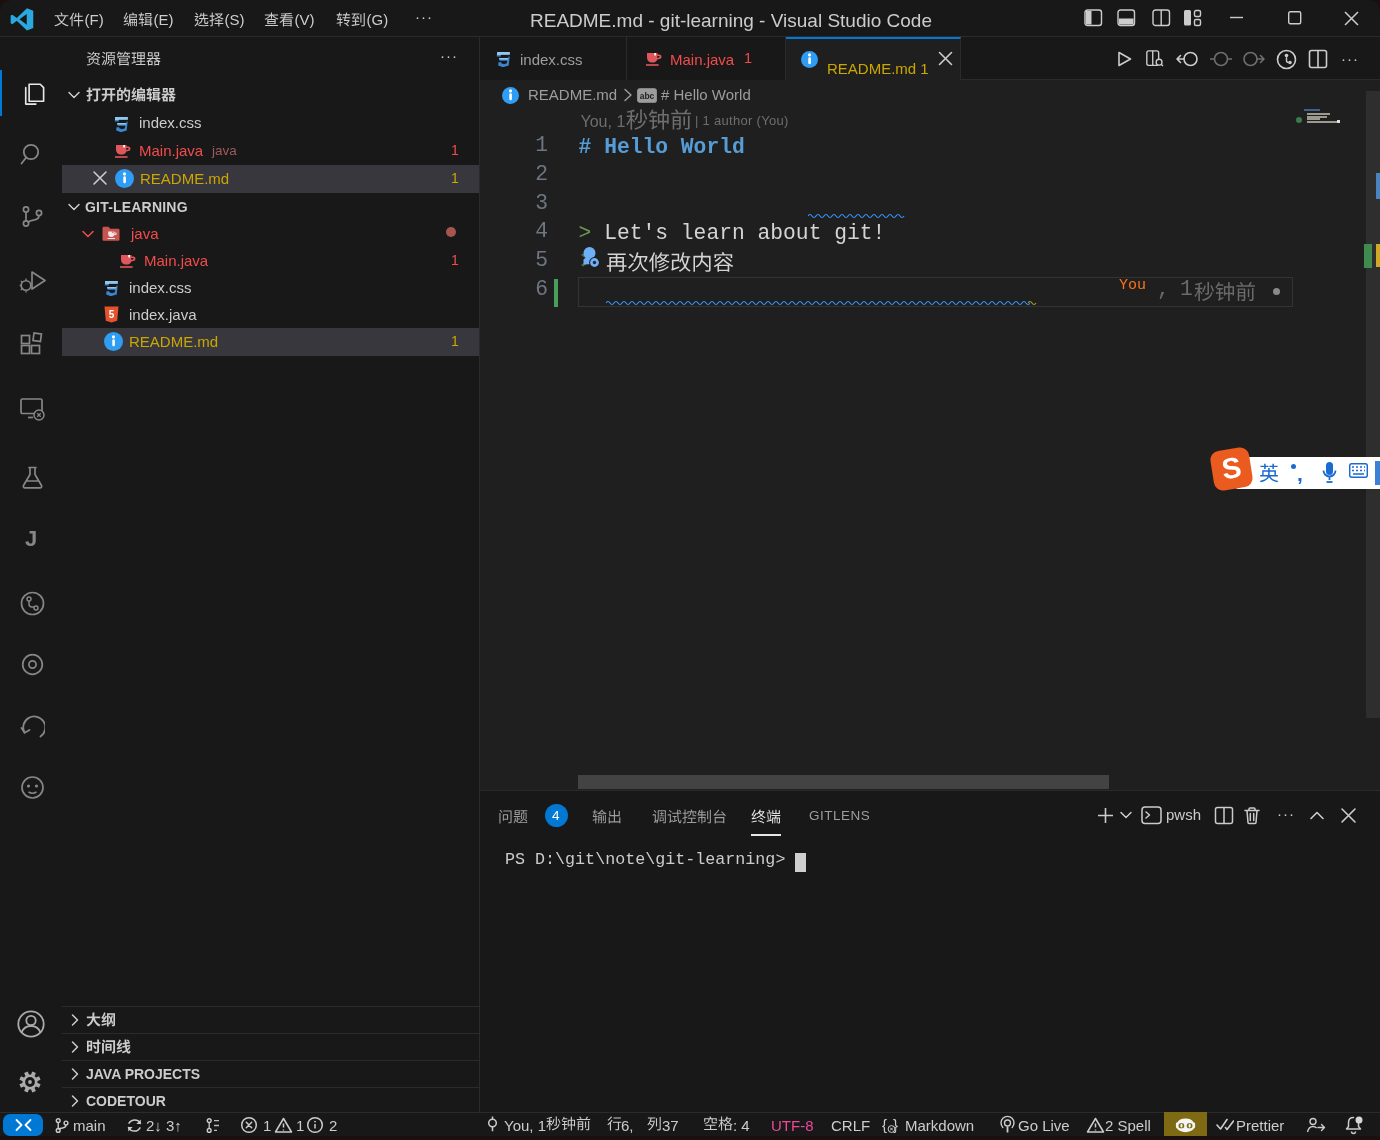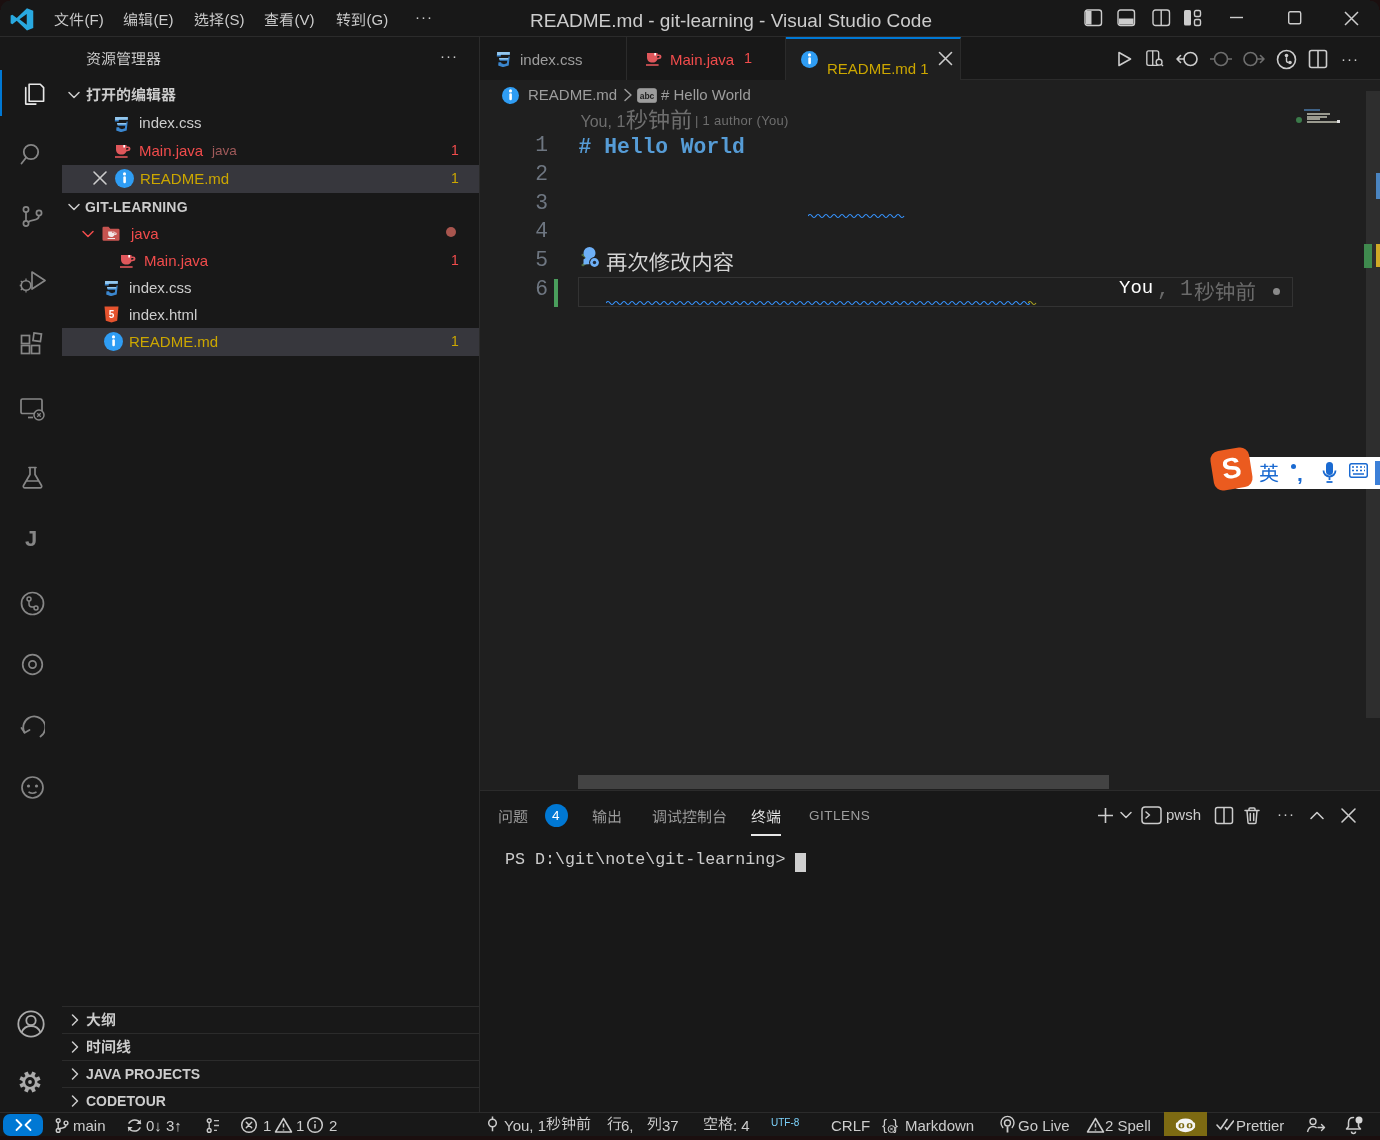--- a/index.html
+++ b/index.html
@@ -199,21 +199,21 @@
 <div class="txt" style="left:451px;top:252px;font-size:14px;color:#f14c4c">1</div>
 <svg style="position:absolute;left:103px;top:279px;" width="17" height="17" viewBox="0 0 17 17" fill="none">
       <path fill="#3b87cf" d="M2.1 2.1h12.7v2.7H5.9l-.2 1.6h9l-1 9-5.8 1.8-4.7-1.8.3-3.2h2.7l.1 1.1 2.7.9 2.9-.9.3-2.6H4.7L4 8.1h9.3l.2-1.6H1.8z"></path>
       <path fill="#9ccdf0" d="M2.1 2.1h12.7v2.7H5.9l-.03.25H2.05zM4.05 8.1h9.25l-.15 1.35H4.25z" opacity="0.9"></path>
     </svg>
 <div class="txt" style="left:129px;top:279px;font-size:15px;color:#cccccc">index.css</div>
 <svg style="position:absolute;left:104px;top:306px;" width="15" height="17" viewBox="0 0 15 17" fill="none">
       <path fill="#e5532e" d="M0.5 0.5h14l-1.3 14.2L7.5 16.5l-5.7-1.8Z"></path>
       <text x="7.5" y="11.5" font-size="10" font-weight="bold" fill="#fff" text-anchor="middle" font-family="Liberation Sans">5</text>
     </svg>
-<div class="txt" style="left:129px;top:306px;font-size:15px;color:#cccccc">index.html</div>
+<div class="txt" style="left:129px;top:306px;font-size:15px;color:#cccccc">index.java</div>
 <div class="abs" style="left:62px;top:328px;width:417px;height:28px;background:#37373d"></div>
 <svg style="position:absolute;left:104px;top:332px;" width="20.0" height="20.0" viewBox="0 0 20.0 20.0" fill="none">
       <circle cx="9.5" cy="9.5" r="9.5" fill="#2f9df4"></circle>
       <rect x="8.3" y="7.3" width="2.6" height="7" rx="1.2" fill="#fff"></rect>
       <circle cx="9.5" cy="4.9" r="1.55" fill="#fff"></circle>
     </svg>
 <div class="txt" style="left:129px;top:333px;font-size:15px;color:#cca700">README.md</div>
 <div class="txt" style="left:451px;top:333px;font-size:14px;color:#cca700">1</div>
 <div class="abs" style="left:62px;top:1006px;width:418px;height:1px;background:#2b2b2b"></div>
 <svg style="position:absolute;left:67px;top:1012px;" width="16" height="16" viewBox="0 0 16 16" fill="none">
@@ -317,32 +317,33 @@
 <div class="txt mono" style="left:480px;top:248.2px;width:68px;text-align:right;font-size:21.3px;color:#6e7681">5</div>
 <div class="txt mono" style="left:480px;top:277.0px;width:68px;text-align:right;font-size:21.3px;color:#6e7681">6</div>
 <div class="txt" style="left:580.5px;top:113px;font-size:16px;color:#6e6e6e">You, 1</div>
 <svg style="position:absolute;overflow:visible;left:624.5px;top:104.2px;" width="68" height="31" viewBox="0 -24.30 67.50 31.50">
       <path fill="#6e6e6e" d="M16.3125 -6.9975Q16.3125 -6.345 16.1325 -5.9625Q15.952499999999999 -5.58 15.5025 -5.3549999999999995Q15.0525 -5.13 14.34375 -5.07375Q13.635 -5.0175 12.51 -5.04Q12.442499999999999 -5.3774999999999995 12.27375 -5.85Q12.105 -6.3225 11.924999999999999 -6.66Q12.7125 -6.6375 13.365 -6.6375Q14.0175 -6.6375 14.219999999999999 -6.6375Q14.625 -6.66 14.625 -7.02V-18.877499999999998H16.3125ZM12.87 -14.85Q12.465 -12.8025 11.79 -10.89Q11.115 -8.9775 10.26 -7.672499999999999Q10.1025 -7.785 9.8325 -7.9425Q9.5625 -8.1 9.2925 -8.24625Q9.022499999999999 -8.3925 8.7975 -8.4825Q9.6975 -9.719999999999999 10.305 -11.486249999999998Q10.9125 -13.2525 11.272499999999999 -15.1425ZM19.1475 -15.2775Q19.755 -14.2425 20.295 -13.083749999999998Q20.835 -11.924999999999999 21.228749999999998 -10.78875Q21.6225 -9.6525 21.8025 -8.7525L20.25 -8.235Q20.092499999999998 -9.135 19.71 -10.271249999999998Q19.3275 -11.407499999999999 18.82125 -12.58875Q18.314999999999998 -13.77 17.7075 -14.782499999999999ZM20.3625 -7.4025Q19.62 -4.905 18.23625 -3.105Q16.8525 -1.305 14.74875 -0.11249999999999993Q12.645 1.08 9.719999999999999 1.7774999999999999Q9.584999999999999 1.4175 9.315 0.97875Q9.045 0.54 8.775 0.2475Q11.5425 -0.315 13.5225 -1.3499999999999999Q15.5025 -2.385 16.785 -3.9825Q18.0675 -5.58 18.7425 -7.83ZM6.435 -17.0325V1.755H4.77V-17.0325ZM9.2475 -12.555V-10.98H1.1025V-12.555ZM5.9174999999999995 -11.497499999999999Q5.58 -10.305 5.085 -9.03375Q4.59 -7.762499999999999 4.016249999999999 -6.51375Q3.4425 -5.265 2.80125 -4.17375Q2.16 -3.0825 1.5074999999999998 -2.3175Q1.3725 -2.655 1.11375 -3.1049999999999995Q0.855 -3.5549999999999997 0.63 -3.8699999999999997Q1.26 -4.545 1.8675000000000002 -5.49Q2.475 -6.435 3.04875 -7.5375Q3.6225 -8.64 4.095 -9.776250000000001Q4.5675 -10.9125 4.859999999999999 -11.9475ZM9.2925 -17.28Q8.2575 -16.875 6.93 -16.515Q5.6025 -16.155 4.19625 -15.89625Q2.79 -15.6375 1.4625 -15.4575Q1.4175 -15.7275 1.26 -16.11Q1.1025 -16.4925 0.9674999999999999 -16.7625Q2.2275 -16.965 3.56625 -17.24625Q4.905 -17.5275 6.0975 -17.865000000000002Q7.29 -18.2025 8.1225 -18.585ZM6.345 -9.674999999999999Q6.569999999999999 -9.4725 7.008749999999999 -9.03375Q7.4475 -8.594999999999999 7.965 -8.08875Q8.4825 -7.5825 8.89875 -7.1325Q9.315 -6.6825 9.495 -6.4799999999999995L8.4825 -5.1525Q8.28 -5.49 7.9087499999999995 -6.01875Q7.5375 -6.547499999999999 7.0875 -7.12125Q6.6375 -7.694999999999999 6.2325 -8.19Q5.8275 -8.685 5.5575 -8.9775Z M43.582499999999996 -14.1525V-4.2749999999999995H41.9625V-12.51H34.11V-4.14H32.58V-14.1525ZM38.8575 -18.855V1.8225H37.192499999999995V-18.855ZM42.84 -7.154999999999999V-5.5125H33.435V-7.154999999999999ZM28.08 -18.404999999999998Q27.6525 -17.1675 27.045 -15.963750000000001Q26.4375 -14.76 25.70625 -13.69125Q24.975 -12.622499999999999 24.1875 -11.8125Q24.0975 -11.9925 23.939999999999998 -12.29625Q23.7825 -12.6 23.61375 -12.915Q23.445 -13.229999999999999 23.31 -13.3875Q24.3225 -14.399999999999999 25.18875 -15.84Q26.055 -17.28 26.55 -18.8325ZM31.8375 -16.3125V-14.76H25.785L26.1 -16.3125ZM26.6175 0.2475 27.225 -0.4275 31.7925 -2.6774999999999998 32.085 -1.2375Q30.4875 -0.40499999999999997 29.497500000000002 0.10124999999999998Q28.5075 0.6074999999999999 27.978749999999998 0.8887499999999999Q27.45 1.17 27.2025 1.305Q26.955 1.44 26.82 1.5525ZM31.365000000000002 -12.3075V-10.7775H25.02V-12.3075ZM31.905 -7.739999999999999V-6.1875H23.85V-7.739999999999999ZM26.82 1.5525 25.92 0.3825Q26.235 0.1575 26.67375 -0.3375Q27.1125 -0.8325 27.1125 -1.6424999999999998V-11.8575H28.7325V-0.2925Z M66.3075 -15.344999999999999V-13.792499999999999H46.1925V-15.344999999999999ZM54.832499999999996 -8.1V-6.7725H48.51V-8.1ZM54.832499999999996 -4.5V-3.1725H48.51V-4.5ZM60.165 -11.565V-2.34H58.59V-11.565ZM55.845 -0.135Q55.845 0.495 55.676249999999996 0.855Q55.5075 1.2149999999999999 55.035 1.4175Q54.5625 1.6199999999999999 53.80875 1.665Q53.055 1.71 51.9075 1.71Q51.84 1.395 51.67125 0.95625Q51.5025 0.5175 51.3225 0.20249999999999999Q52.1775 0.22499999999999998 52.875 0.23625Q53.5725 0.2475 53.7975 0.22499999999999998Q54.045 0.22499999999999998 54.12375 0.13499999999999998Q54.2025 0.045 54.2025 -0.1575V-11.7675H55.845ZM64.82249999999999 -0.2925Q64.82249999999999 0.4275 64.62 0.8212499999999999Q64.4175 1.2149999999999999 63.8775 1.4175Q63.36 1.6199999999999999 62.49375 1.67625Q61.6275 1.7325 60.3225 1.71Q60.254999999999995 1.3725 60.074999999999996 0.91125Q59.894999999999996 0.44999999999999996 59.715 0.09Q60.7275 0.135 61.56 0.135Q62.3925 0.135 62.685 0.11249999999999999Q62.955 0.11249999999999999 63.05625 0.022499999999999992Q63.1575 -0.0675 63.1575 -0.315V-12.24H64.82249999999999ZM51.255 -18.9225Q51.9075 -18.224999999999998 52.5375 -17.33625Q53.167500000000004 -16.447499999999998 53.4825 -15.772499999999999L51.84 -15.1425Q51.57 -15.795 50.95125 -16.70625Q50.332499999999996 -17.6175 49.68 -18.36ZM63.067499999999995 -18.4275Q62.4375 -17.37 61.70625 -16.29Q60.975 -15.209999999999999 60.3675 -14.4225L58.8825 -14.962499999999999Q59.2875 -15.524999999999999 59.7375 -16.23375Q60.1875 -16.9425 60.58125 -17.67375Q60.975 -18.404999999999998 61.2675 -19.0125ZM54.7425 -11.7675V-10.327499999999999H49.207499999999996V1.6875H47.61V-11.7675Z"></path>
     </svg>
 <div class="txt" style="left:695px;top:112.5px;font-size:13px;letter-spacing:0.3px;color:#6e6e6e">| 1 author (You)</div>
 <div class="abs" style="left:578px;top:277px;width:715px;height:30px;border:1px solid #333333"></div>
 <div class="abs" style="left:554px;top:278.5px;width:4px;height:28.5px;background:#4a9e5c"></div>
 <div class="txt mono" style="left:578.6px;top:133.2px;font-size:21.3px;line-height:28.75px"><span style="color:#569cd6;font-weight:bold"># Hello World</span></div>
+<div class="txt mono" style="left:578.6px;top:219.4px;font-size:21.3px;line-height:28.75px"><span style="color:#6a9955">&gt;</span> <span style="color:#d4d4d4">Let's learn about git!</span></div>
 <svg style="position:absolute;left:581px;top:246px;" width="20" height="26" viewBox="0 0 20 26" fill="none">
       <path fill="#6a9955" d="M0 8 l7 5 -7 5 2 1.5 9-6.5 -9-6.5 Z" opacity="0.65" transform="translate(0,1)"></path>
       <circle cx="8.5" cy="7" r="6" fill="#6eb0f7"></circle>
       <path fill="#6eb0f7" d="M2.5 13.5 C4 11.8 6.5 11 8.5 11 c2.5 0 4.5 1 5.5 2.5 l-2 4.5 -9.5 0.5 Z"></path>
       <circle cx="13.5" cy="16.5" r="5.4" fill="#1f1f1f"></circle>
       <circle cx="13.5" cy="16.5" r="4.4" fill="#6eb0f7"></circle>
       <circle cx="13.5" cy="16.5" r="1.7" fill="#1f2a3a"></circle>
     </svg>
 <svg style="position:absolute;overflow:visible;left:606px;top:247.1px;" width="128" height="30" viewBox="0 -23.00 127.80 29.82">
       <path fill="#d4d4d4" d="M20.4906 -4.9416V-3.4506H0.852V-4.9416ZM19.7025 -16.5927V-15.1017H1.6401V-16.5927ZM16.9335 -8.9886V-7.5828H4.4304V-8.9886ZM17.9133 -0.2556Q17.9133 0.4686 17.71095 0.8626499999999999Q17.5086 1.2567 16.9761 1.4484Q16.4649 1.6401 15.549 1.6827Q14.633099999999999 1.7253 13.2486 1.7253Q13.1847 1.4058 13.014299999999999 0.9584999999999999Q12.8439 0.5112 12.6522 0.19169999999999998Q13.3764 0.213 14.02605 0.22365000000000002Q14.675699999999999 0.2343 15.15495 0.22365000000000002Q15.6342 0.213 15.804599999999999 0.213Q16.1028 0.19169999999999998 16.219949999999997 0.09584999999999999Q16.3371 0.0 16.3371 -0.2769V-13.0143H17.9133ZM16.9761 -13.0143V-11.544599999999999H4.9416V1.7466H3.3653999999999997V-13.0143ZM11.3742 -16.1241V-4.3877999999999995H9.7554V-16.1241Z M32.4612 -17.551199999999998Q32.0139 -15.6981 31.4175 -13.9728Q30.8211 -12.2475 30.0756 -10.756499999999999Q29.3301 -9.2655 28.4781 -8.1366Q28.3077 -8.2644 28.02015 -8.424150000000001Q27.7326 -8.5839 27.445050000000002 -8.743649999999999Q27.1575 -8.9034 26.9445 -9.0099Q27.8604 -10.0536 28.5846 -11.459399999999999Q29.308799999999998 -12.8652 29.87325 -14.505299999999998Q30.4377 -16.1454 30.7998 -17.8494ZM35.1237 -9.7554Q35.1237 -9.2016 35.28345 -8.2431Q35.443200000000004 -7.2846 35.85855 -6.134399999999999Q36.2739 -4.9841999999999995 37.0407 -3.7913999999999994Q37.807500000000005 -2.5986 39.01095 -1.54425Q40.2144 -0.4899 41.961 0.2769Q41.7906 0.4473 41.5989 0.71355Q41.4072 0.9798 41.226150000000004 1.2460499999999999Q41.045100000000005 1.5123 40.9173 1.704Q39.554100000000005 1.0863 38.52105 0.2343Q37.488 -0.6177 36.73185 -1.58685Q35.9757 -2.556 35.4645 -3.5145Q34.9533 -4.473 34.66575 -5.314349999999999Q34.3782 -6.1556999999999995 34.293 -6.7734Q34.1865 -6.1556999999999995 33.867000000000004 -5.324999999999999Q33.5475 -4.4943 32.993700000000004 -3.54645Q32.4399 -2.5986 31.57725 -1.6401Q30.7146 -0.6816 29.543100000000003 0.18105000000000004Q28.3716 1.0437 26.838 1.704Q26.7315 1.5123 26.561100000000003 1.26735Q26.390700000000002 1.0224 26.199 0.77745Q26.0073 0.5325 25.8582 0.38339999999999996Q27.817800000000002 -0.38339999999999996 29.149050000000003 -1.4484Q30.4803 -2.5134 31.3323 -3.7062Q32.1843 -4.899 32.642250000000004 -6.05985Q33.1002 -7.2207 33.28125 -8.18985Q33.4623 -9.158999999999999 33.4623 -9.7554V-12.6096H34.3143H35.1237ZM22.1094 -2.6837999999999997Q22.7271 -3.2802 23.547150000000002 -4.07895Q24.3672 -4.8777 25.27245 -5.8149Q26.1777 -6.7520999999999995 27.0723 -7.6893L27.966900000000003 -6.3261Q26.7954 -5.0268 25.517400000000002 -3.71685Q24.2394 -2.4069 23.153100000000002 -1.3632ZM23.919900000000002 -16.4649Q24.6015 -16.038899999999998 25.35765 -15.4851Q26.1138 -14.9313 26.7741 -14.36685Q27.4344 -13.8024 27.839100000000002 -13.3338L26.6463 -12.0132Q26.241600000000002 -12.4818 25.602600000000002 -13.078199999999999Q24.9636 -13.6746 24.2181 -14.260349999999999Q23.4726 -14.8461 22.791 -15.3147ZM40.406099999999995 -14.058V-12.4818H30.096899999999998L30.8211 -14.058ZM40.1079 -14.058 40.4274 -14.1432 41.5989 -13.504199999999999Q41.3007 -12.4818 40.90665 -11.438099999999999Q40.5126 -10.3944 40.07595 -9.467849999999999Q39.6393 -8.5413 39.2346 -7.8171Q39.0642 -7.902299999999999 38.81925 -8.0301Q38.5743 -8.1579 38.329350000000005 -8.285699999999999Q38.0844 -8.413499999999999 37.892700000000005 -8.4987Q38.2335 -9.1377 38.62755 -10.021650000000001Q39.0216 -10.9056 39.362399999999994 -11.874749999999999Q39.703199999999995 -12.8439 39.873599999999996 -13.6746V-14.058Z M58.6815 -7.7105999999999995Q58.042500000000004 -7.0503 57.13725 -6.46455Q56.232 -5.8788 55.2096 -5.39955Q54.187200000000004 -4.9203 53.1648 -4.5794999999999995Q53.0157 -4.8138 52.7601 -5.0907Q52.5045 -5.3675999999999995 52.2702 -5.5592999999999995Q53.2287 -5.8575 54.2085 -6.2622Q55.1883 -6.6669 56.0403 -7.1674500000000005Q56.8923 -7.668 57.4674 -8.2218ZM60.705 -5.6658Q59.8956 -4.7924999999999995 58.734750000000005 -4.047Q57.5739 -3.3015 56.200050000000005 -2.73705Q54.8262 -2.1726 53.3778 -1.7679Q53.25 -2.0021999999999998 53.0157 -2.31105Q52.781400000000005 -2.6199 52.5684 -2.8329Q53.9103 -3.1524 55.241550000000004 -3.63165Q56.5728 -4.1109 57.6804 -4.76055Q58.788 -5.4102 59.5122 -6.1556999999999995ZM62.8776 -3.2376Q61.8339 -1.9808999999999999 60.193799999999996 -1.0436999999999999Q58.5537 -0.1065 56.519549999999995 0.54315Q54.4854 1.1928 52.2276 1.5975Q52.0998 1.3206 51.8655 0.94785Q51.6312 0.5751 51.3969 0.3195Q53.5482 0.0 55.48650000000001 -0.5538Q57.424800000000005 -1.1076 58.99035000000001 -1.9276499999999999Q60.5559 -2.7477 61.4931 -3.834ZM56.0829 -17.529899999999998Q55.3374 -15.6342 54.176550000000006 -13.919550000000001Q53.0157 -12.2049 51.7164 -11.0334Q51.5886 -11.1612 51.36495 -11.34225Q51.1413 -11.523299999999999 50.91765 -11.704349999999998Q50.694 -11.885399999999999 50.5023 -11.9919Q51.7803 -13.056899999999999 52.877250000000004 -14.622449999999999Q53.9742 -16.188 54.6345 -17.9133ZM62.835 -15.5703V-14.228399999999999H53.3565L54.1659 -15.5703ZM61.4079 -14.9313Q60.5559 -12.9078 59.09685 -11.42745Q57.6378 -9.947099999999999 55.731449999999995 -8.9247Q53.8251 -7.902299999999999 51.6099 -7.2207Q51.5247 -7.3911 51.3543 -7.6254Q51.1839 -7.8597 50.9922 -8.094000000000001Q50.8005 -8.3283 50.6727 -8.4774Q52.824 -9.0312 54.64515 -9.93645Q56.466300000000004 -10.8417 57.818850000000005 -12.162299999999998Q59.171400000000006 -13.482899999999999 59.9169 -15.2721ZM54.0168 -14.7396Q54.6771 -13.461599999999999 55.94445 -12.247499999999999Q57.2118 -11.0334 59.11815 -10.0962Q61.0245 -9.158999999999999 63.5166 -8.6904Q63.3675 -8.5413 63.197100000000006 -8.306999999999999Q63.026700000000005 -8.0727 62.8776 -7.8384Q62.7285 -7.6041 62.622 -7.3911Q60.1299 -7.9662 58.2342 -9.0099Q56.3385 -10.0536 55.0392 -11.34225Q53.7399 -12.6309 53.0157 -13.9515ZM50.6301 -15.3573V-1.8317999999999999H49.203V-15.3573ZM49.0326 -17.3595Q48.4362 -15.5064 47.616150000000005 -13.695899999999998Q46.7961 -11.885399999999999 45.826950000000004 -10.2879Q44.857800000000005 -8.6904 43.8141 -7.4337Q43.7502 -7.6254 43.6011 -7.9342500000000005Q43.452 -8.2431 43.2816 -8.55195Q43.111200000000004 -8.8608 42.9621 -9.0738Q43.899300000000004 -10.1388 44.7513 -11.53395Q45.603300000000004 -12.9291 46.3275 -14.526599999999998Q47.051700000000004 -16.1241 47.5629 -17.7642ZM45.8589 1.704V-12.567L47.3286 -14.0367L47.3712 -13.9941V1.704Z M84.17760000000001 -13.9515V-12.4605H75.8493V-13.9515ZM78.171 -17.615099999999998Q77.7663 -15.6342 77.16990000000001 -13.77045Q76.57350000000001 -11.906699999999999 75.828 -10.298549999999999Q75.08250000000001 -8.6904 74.1666 -7.455Q74.03880000000001 -7.6041 73.81515000000002 -7.8171Q73.59150000000001 -8.0301 73.34655000000001 -8.25375Q73.1016 -8.4774 72.9312 -8.6052Q73.8258 -9.7341 74.51805 -11.2038Q75.2103 -12.673499999999999 75.73215 -14.38815Q76.254 -16.1028 76.5948 -17.892ZM82.8357 -12.8652Q82.28190000000001 -9.180299999999999 81.19560000000001 -6.39Q80.1093 -3.5997 78.2988 -1.5975Q76.48830000000001 0.4047 73.7193 1.7892Q73.6341 1.5975 73.47435000000002 1.3312499999999998Q73.31460000000001 1.065 73.12290000000002 0.7881Q72.9312 0.5112 72.7608 0.3408Q75.3807 -0.852 77.07405 -2.6838Q78.76740000000001 -4.5156 79.7472 -7.0929Q80.727 -9.6702 81.19560000000001 -13.078199999999999ZM76.57350000000001 -12.5883Q77.1273 -9.6489 78.13905 -7.0929Q79.1508 -4.5369 80.727 -2.65185Q82.3032 -0.7667999999999999 84.51840000000001 0.2556Q84.3267 0.4047 84.1137 0.64965Q83.9007 0.8946 83.71965 1.1502Q83.5386 1.4058 83.3895 1.5975Q81.1104 0.426 79.50225 -1.5975Q77.89410000000001 -3.621 76.85040000000001 -6.35805Q75.8067 -9.0951 75.16770000000001 -12.332699999999999ZM65.5827 -0.7881 66.32820000000001 -1.4697 73.059 -3.8766 73.25070000000001 -2.3643Q71.39760000000001 -1.6614 70.14090000000002 -1.1715Q68.8842 -0.6816 68.0961 -0.38339999999999996Q67.308 -0.0852 66.85005000000001 0.09584999999999999Q66.3921 0.2769 66.15780000000001 0.37275Q65.9235 0.4686 65.7744 0.5325ZM65.7744 0.5325 65.1354 -0.9798Q65.36970000000001 -1.0863 65.58270000000002 -1.3418999999999999Q65.79570000000001 -1.5975 65.79570000000001 -2.1938999999999997V-10.3092H67.4145V-0.5112ZM73.08030000000001 -16.401V-8.733H66.1791V-10.3092H71.50410000000001V-14.8248H65.5188V-16.401Z M96.0204 -10.1175Q97.1067 -9.158999999999999 98.2995 -8.0301Q99.4923 -6.9012 100.56795 -5.82555Q101.6436 -4.7499 102.3252 -3.9192L101.0046 -2.8754999999999997Q100.5147 -3.5145 99.80115 -4.3026Q99.08760000000001 -5.0907 98.24625 -5.964Q97.4049 -6.8373 96.52095 -7.678649999999999Q95.637 -8.52 94.8276 -9.2442ZM96.6807 -13.7172Q96.6807 -12.694799999999999 96.56354999999999 -11.5659Q96.4464 -10.437 96.11625000000001 -9.2655Q95.7861 -8.094 95.11515 -6.922499999999999Q94.4442 -5.7509999999999994 93.3366 -4.6647Q92.229 -3.5784 90.5889 -2.5986Q90.4824 -2.7903 90.28005 -3.0033Q90.07770000000001 -3.2163 89.85405 -3.4505999999999997Q89.63040000000001 -3.6849 89.4387 -3.8127Q91.03620000000001 -4.6647 92.07990000000001 -5.65515Q93.1236 -6.6456 93.73065 -7.69995Q94.3377 -8.7543 94.6146 -9.798Q94.89150000000001 -10.8417 94.97670000000001 -11.8428Q95.06190000000001 -12.8439 95.06190000000001 -13.7385V-17.892H96.6807ZM103.5819 -14.249699999999999V-12.673499999999999H88.8849V1.7466H87.3087V-14.249699999999999ZM104.4339 -0.4047Q104.4339 0.38339999999999996 104.2209 0.79875Q104.0079 1.2141 103.47540000000001 1.4271Q102.9003 1.6188 101.90985 1.65075Q100.9194 1.6826999999999999 99.4923 1.6826999999999999Q99.4497 1.4484 99.3645 1.16085Q99.2793 0.8733 99.1728 0.5751Q99.0663 0.2769 98.9385 0.0639Q99.70530000000001 0.0852 100.39755 0.09584999999999999Q101.0898 0.1065 101.61165 0.1065Q102.1335 0.1065 102.3252 0.1065Q102.6447 0.0852 102.7512 -0.031950000000000006Q102.8577 -0.1491 102.8577 -0.426V-14.249699999999999H104.4339Z M115.5099 -17.6577Q115.5099 -17.6577 115.66964999999999 -17.7003Q115.82939999999999 -17.7429 116.085 -17.796149999999997Q116.3406 -17.8494 116.58555 -17.90265Q116.8305 -17.9559 116.99025 -17.9985Q117.15 -18.0411 117.15 -18.0411Q117.5334 -17.4447 117.88485 -16.73115Q118.2363 -16.017599999999998 118.4067 -15.4851Q118.4067 -15.4851 118.2363 -15.442499999999999Q118.0659 -15.399899999999999 117.8103 -15.34665Q117.5547 -15.2934 117.28845 -15.2295Q117.0222 -15.1656 116.86245 -15.123Q116.7027 -15.0804 116.7027 -15.0804Q116.53229999999999 -15.5916 116.20214999999999 -16.32645Q115.872 -17.0613 115.5099 -17.6577ZM113.5503 -13.461599999999999Q113.5503 -13.461599999999999 113.71005 -13.408349999999999Q113.8698 -13.3551 114.1041 -13.2912Q114.33840000000001 -13.2273 114.56205 -13.1421Q114.7857 -13.056899999999999 114.94545 -13.00365Q115.1052 -12.9504 115.1052 -12.9504Q114.4023 -12.0345 113.4864 -11.150549999999999Q112.5705 -10.2666 111.55875 -9.51045Q110.547 -8.7543 109.5672 -8.1792Q109.4607 -8.3496 109.25835000000001 -8.5839Q109.056 -8.8182 108.83234999999999 -9.052499999999998Q108.6087 -9.2868 108.417 -9.4359Q109.8867 -10.1601 111.26055 -11.2251Q112.6344 -12.290099999999999 113.5503 -13.461599999999999ZM119.0031 -12.5457Q119.0031 -12.5457 119.16284999999999 -12.684149999999999Q119.3226 -12.8226 119.54625 -13.014299999999999Q119.7699 -13.206 119.92965000000001 -13.344449999999998Q120.0894 -13.482899999999999 120.0894 -13.482899999999999Q121.0692 -12.9078 122.13419999999999 -12.17295Q123.1992 -11.4381 124.14705000000001 -10.70325Q125.0949 -9.968399999999999 125.6913 -9.372Q125.6913 -9.372 125.57415 -9.254850000000001Q125.457 -9.1377 125.28659999999999 -8.9886Q125.11619999999999 -8.8395 124.93515 -8.6691Q124.7541 -8.4987 124.63695 -8.392199999999999Q124.5198 -8.2857 124.5198 -8.2857Q123.9447 -8.8821 123.02879999999999 -9.6489Q122.1129 -10.4157 121.05855 -11.1825Q120.0042 -11.9493 119.0031 -12.5457ZM117.1713 -9.6063Q116.298 -8.4561 114.9135 -7.231349999999999Q113.529 -6.0066 111.8463 -4.86705Q110.1636 -3.7275 108.3744 -2.8542Q108.2892 -3.0671999999999997 108.12944999999999 -3.3015Q107.9697 -3.5358 107.7993 -3.78075Q107.6289 -4.0257 107.4585 -4.1960999999999995Q109.269 -5.0055 110.973 -6.1556999999999995Q112.67699999999999 -7.305899999999999 114.0615 -8.59455Q115.446 -9.8832 116.2767 -11.076Q116.2767 -11.076 116.4471 -11.076Q116.6175 -11.076 116.8518 -11.076Q117.0861 -11.076 117.3204 -11.076Q117.5547 -11.076 117.7251 -11.076Q117.8955 -11.076 117.8955 -11.076Q118.7475 -10.0749 119.82315 -9.095099999999999Q120.8988 -8.1153 122.1129 -7.252649999999999Q123.327 -6.39 124.59434999999999 -5.687099999999999Q125.8617 -4.9841999999999995 127.0971 -4.4943Q126.8415 -4.1960999999999995 126.5646 -3.7913999999999994Q126.2877 -3.3867 126.0747 -3.0459Q124.9032 -3.621 123.63585 -4.37715Q122.3685 -5.1333 121.1757 -6.006600000000001Q119.9829 -6.8799 118.94985 -7.7958Q117.9168 -8.7117 117.1713 -9.6063ZM111.2925 -5.4315Q111.2925 -5.4315 111.92085 -5.4315Q112.5492 -5.4315 113.60355 -5.4315Q114.6579 -5.4315 115.92525 -5.4315Q117.1926 -5.4315 118.43865 -5.4315Q119.68469999999999 -5.4315 120.73904999999999 -5.4315Q121.7934 -5.4315 122.4324 -5.4315Q123.0714 -5.4315 123.0714 -5.4315Q123.0714 -5.4315 123.0714 -4.930949999999999Q123.0714 -4.4304 123.0714 -3.6209999999999996Q123.0714 -2.8116 123.0714 -1.9063499999999998Q123.0714 -1.0010999999999999 123.0714 -0.19169999999999993Q123.0714 0.6177 123.0714 1.1289Q123.0714 1.6401 123.0714 1.6401Q123.0714 1.6401 122.91165000000001 1.6401Q122.7519 1.6401 122.50695 1.6401Q122.262 1.6401 122.02770000000001 1.6401Q121.7934 1.6401 121.623 1.6401Q121.4526 1.6401 121.4526 1.6401Q121.4526 1.6401 121.4526 1.22475Q121.4526 0.8094 121.4526 0.1704Q121.4526 -0.4686 121.4526 -1.1928Q121.4526 -1.917 121.4526 -2.556Q121.4526 -3.195 121.4526 -3.5996999999999995Q121.4526 -4.0043999999999995 121.4526 -4.0043999999999995Q121.4526 -4.0043999999999995 120.98400000000001 -4.0043999999999995Q120.5154 -4.0043999999999995 119.7486 -4.0043999999999995Q118.98179999999999 -4.0043999999999995 118.0659 -4.0043999999999995Q117.15 -4.0043999999999995 116.23410000000001 -4.0043999999999995Q115.3182 -4.0043999999999995 114.54075 -4.0043999999999995Q113.7633 -4.0043999999999995 113.2947 -4.0043999999999995Q112.8261 -4.0043999999999995 112.8261 -4.0043999999999995Q112.8261 -4.0043999999999995 112.8261 -3.5890499999999994Q112.8261 -3.1736999999999997 112.8261 -2.52405Q112.8261 -1.8744 112.8261 -1.13955Q112.8261 -0.4047 112.8261 0.24494999999999997Q112.8261 0.8946 112.8261 1.30995Q112.8261 1.7253 112.8261 1.7253Q112.8261 1.7253 112.67699999999999 1.7253Q112.5279 1.7253 112.2936 1.7253Q112.0593 1.7253 111.82499999999999 1.7253Q111.5907 1.7253 111.4416 1.7253Q111.2925 1.7253 111.2925 1.7253Q111.2925 1.7253 111.2925 1.2034500000000001Q111.2925 0.6816 111.2925 -0.13845000000000002Q111.2925 -0.9585 111.2925 -1.86375Q111.2925 -2.769 111.2925 -3.58905Q111.2925 -4.4091 111.2925 -4.920299999999999Q111.2925 -5.4315 111.2925 -5.4315ZM112.0167 -0.426Q112.0167 -0.426 112.58115000000001 -0.426Q113.1456 -0.426 114.05085 -0.426Q114.95609999999999 -0.426 116.0637 -0.426Q117.1713 -0.426 118.26825 -0.426Q119.3652 -0.426 120.28110000000001 -0.426Q121.197 -0.426 121.7508 -0.426Q122.3046 -0.426 122.3046 -0.426Q122.3046 -0.426 122.3046 -0.213Q122.3046 0.0 122.3046 0.28755Q122.3046 0.5751 122.3046 0.7880999999999999Q122.3046 1.0010999999999999 122.3046 1.0010999999999999Q122.3046 1.0010999999999999 121.7508 1.0010999999999999Q121.197 1.0010999999999999 120.28110000000001 1.0010999999999999Q119.3652 1.0010999999999999 118.2576 1.0010999999999999Q117.15 1.0010999999999999 116.05305 1.0010999999999999Q114.95609999999999 1.0010999999999999 114.05085 1.0010999999999999Q113.1456 1.0010999999999999 112.58115000000001 1.0010999999999999Q112.0167 1.0010999999999999 112.0167 1.0010999999999999Q112.0167 1.0010999999999999 112.0167 0.7880999999999999Q112.0167 0.5751 112.0167 0.28755Q112.0167 0.0 112.0167 -0.213Q112.0167 -0.426 112.0167 -0.426ZM108.2679 -15.9324Q108.2679 -15.9324 109.01339999999999 -15.9324Q109.7589 -15.9324 111.02625 -15.9324Q112.2936 -15.9324 113.88045 -15.9324Q115.4673 -15.9324 117.15 -15.9324Q118.8327 -15.9324 120.41955 -15.9324Q122.0064 -15.9324 123.2844 -15.9324Q124.5624 -15.9324 125.30789999999999 -15.9324Q126.0534 -15.9324 126.0534 -15.9324Q126.0534 -15.9324 126.0534 -15.53835Q126.0534 -15.1443 126.0534 -14.569199999999999Q126.0534 -13.9941 126.0534 -13.419Q126.0534 -12.8439 126.0534 -12.44985Q126.0534 -12.0558 126.0534 -12.0558Q126.0534 -12.0558 125.883 -12.0558Q125.7126 -12.0558 125.46764999999999 -12.0558Q125.2227 -12.0558 124.9884 -12.0558Q124.7541 -12.0558 124.5837 -12.0558Q124.41329999999999 -12.0558 124.41329999999999 -12.0558Q124.41329999999999 -12.0558 124.41329999999999 -12.4179Q124.41329999999999 -12.78 124.41329999999999 -13.25925Q124.41329999999999 -13.7385 124.41329999999999 -14.1006Q124.41329999999999 -14.4627 124.41329999999999 -14.4627Q124.41329999999999 -14.4627 123.80625 -14.4627Q123.1992 -14.4627 122.1555 -14.4627Q121.1118 -14.4627 119.80185 -14.4627Q118.4919 -14.4627 117.11805000000001 -14.4627Q115.7442 -14.4627 114.4449 -14.4627Q113.1456 -14.4627 112.1019 -14.4627Q111.0582 -14.4627 110.4405 -14.4627Q109.8228 -14.4627 109.8228 -14.4627Q109.8228 -14.4627 109.8228 -14.1006Q109.8228 -13.7385 109.8228 -13.25925Q109.8228 -12.78 109.8228 -12.4179Q109.8228 -12.0558 109.8228 -12.0558Q109.8228 -12.0558 109.66305 -12.0558Q109.5033 -12.0558 109.27965 -12.0558Q109.056 -12.0558 108.82169999999999 -12.0558Q108.5874 -12.0558 108.42765 -12.0558Q108.2679 -12.0558 108.2679 -12.0558Q108.2679 -12.0558 108.2679 -12.4392Q108.2679 -12.8226 108.2679 -13.408349999999999Q108.2679 -13.9941 108.2679 -14.569199999999999Q108.2679 -15.1443 108.2679 -15.53835Q108.2679 -15.9324 108.2679 -15.9324Z"></path>
     </svg>
-<div class="txt mono" style="left:1119px;top:277.0px;font-size:19px;color:#ffffff">You</div>
+<div class="txt mono" style="left:1119px;top:277.0px;font-size:15px;color:#f97316">You</div>
 <div class="txt mono" style="left:1157px;top:277.0px;font-size:21.3px;color:#6a6a6a">,</div>
 <div class="txt mono" style="left:1180px;top:277.0px;font-size:21.3px;color:#6a6a6a">1</div>
 <svg style="position:absolute;overflow:visible;left:1194px;top:276.7px;" width="62" height="29" viewBox="0 -22.14 61.50 28.70">
       <path fill="#6a6a6a" d="M14.8625 -6.375500000000001Q14.8625 -5.781000000000001 14.698500000000001 -5.432500000000001Q14.534500000000001 -5.0840000000000005 14.124500000000001 -4.8790000000000004Q13.714500000000001 -4.674 13.068750000000001 -4.62275Q12.423 -4.5715 11.398 -4.5920000000000005Q11.336500000000001 -4.899500000000001 11.18275 -5.33Q11.029 -5.7605 10.865 -6.0680000000000005Q11.582500000000001 -6.0475 12.177000000000001 -6.0475Q12.771500000000001 -6.0475 12.956000000000001 -6.0475Q13.325000000000001 -6.0680000000000005 13.325000000000001 -6.396V-17.1995H14.8625ZM11.726 -13.530000000000001Q11.357000000000001 -11.6645 10.742 -9.922Q10.127 -8.1795 9.348 -6.9905Q9.204500000000001 -7.093 8.9585 -7.2364999999999995Q8.7125 -7.38 8.4665 -7.51325Q8.2205 -7.6465000000000005 8.015500000000001 -7.7285Q8.8355 -8.856 9.389 -10.465250000000001Q9.9425 -12.0745 10.2705 -13.7965ZM17.4455 -13.919500000000001Q17.999000000000002 -12.9765 18.491 -11.92075Q18.983 -10.865 19.34175 -9.82975Q19.7005 -8.794500000000001 19.8645 -7.9745L18.45 -7.503Q18.3065 -8.323 17.958 -9.358250000000002Q17.6095 -10.393500000000001 17.14825 -11.469750000000001Q16.687 -12.546000000000001 16.1335 -13.4685ZM18.552500000000002 -6.7445Q17.876 -4.469 16.61525 -2.829Q15.3545 -1.189 13.437750000000001 -0.10250000000000004Q11.521 0.984 8.856 1.6195000000000002Q8.733 1.2915 8.487 0.89175Q8.241 0.492 7.995 0.2255Q10.5165 -0.28700000000000003 12.320500000000001 -1.23Q14.124500000000001 -2.173 15.293000000000001 -3.6285000000000003Q16.4615 -5.0840000000000005 17.0765 -7.134ZM5.863 -15.518500000000001V1.599H4.346V-15.518500000000001ZM8.4255 -11.439V-10.004H1.0045V-11.439ZM5.391500000000001 -10.4755Q5.0840000000000005 -9.389000000000001 4.633000000000001 -8.23075Q4.182 -7.072500000000001 3.65925 -5.934750000000001Q3.1365000000000003 -4.797000000000001 2.55225 -3.8027500000000005Q1.968 -2.8085 1.3735000000000002 -2.1115Q1.2505 -2.419 1.01475 -2.829Q0.779 -3.2390000000000003 0.5740000000000001 -3.5260000000000002Q1.1480000000000001 -4.141 1.7015 -5.002000000000001Q2.255 -5.863 2.77775 -6.8675Q3.3005 -7.872 3.731 -8.907250000000001Q4.1615 -9.9425 4.428 -10.8855ZM8.4665 -15.744Q7.5235 -15.375 6.314 -15.047Q5.1045 -14.719000000000001 3.82325 -14.483250000000002Q2.5420000000000003 -14.2475 1.3325 -14.0835Q1.2915 -14.329500000000001 1.1480000000000001 -14.678Q1.0045 -15.0265 0.8815000000000001 -15.2725Q2.0295 -15.457 3.24925 -15.71325Q4.469 -15.9695 5.5555 -16.277Q6.642 -16.584500000000002 7.4005 -16.933ZM5.781000000000001 -8.815Q5.986000000000001 -8.6305 6.38575 -8.23075Q6.7855 -7.831 7.257 -7.36975Q7.7285 -6.9085 8.10775 -6.4985Q8.487 -6.088500000000001 8.651 -5.904L7.7285 -4.694500000000001Q7.5440000000000005 -5.002 7.20575 -5.483750000000001Q6.867500000000001 -5.9655000000000005 6.4575000000000005 -6.488250000000001Q6.0475 -7.011 5.6785 -7.462Q5.3095 -7.913 5.0635 -8.1795Z M39.7085 -12.8945V-3.895H38.2325V-11.398H31.078000000000003V-3.7720000000000002H29.684V-12.8945ZM35.4035 -17.179000000000002V1.6605H33.8865V-17.179000000000002ZM39.032 -6.519V-5.0225H30.463V-6.519ZM25.584 -16.769000000000002Q25.1945 -15.6415 24.641 -14.54475Q24.0875 -13.448 23.42125 -12.474250000000001Q22.755 -11.5005 22.0375 -10.762500000000001Q21.9555 -10.9265 21.812 -11.20325Q21.6685 -11.48 21.51475 -11.767Q21.361 -12.054 21.238 -12.1975Q22.1605 -13.120000000000001 22.94975 -14.432Q23.739 -15.744 24.19 -17.1585ZM29.0075 -14.8625V-13.448H23.493000000000002L23.78 -14.8625ZM24.2515 0.2255 24.805 -0.3895 28.9665 -2.4395000000000002 29.233 -1.1275Q27.7775 -0.369 26.875500000000002 0.09225Q25.9735 0.5535 25.49175 0.80975Q25.009999999999998 1.066 24.7845 1.189Q24.559 1.312 24.436 1.4145ZM28.576999999999998 -11.2135V-9.8195H22.796V-11.2135ZM29.069000000000003 -7.0520000000000005V-5.6375H21.73V-7.0520000000000005ZM24.436 1.4145 23.616 0.34850000000000003Q23.903 0.14350000000000002 24.30275 -0.3075Q24.7025 -0.7585000000000001 24.7025 -1.4965000000000002V-10.8035H26.1785V-0.2665Z M60.4135 -13.981V-12.566500000000001H42.0865V-13.981ZM49.9585 -7.38V-6.1705000000000005H44.198V-7.38ZM49.9585 -4.1000000000000005V-2.8905000000000003H44.198V-4.1000000000000005ZM54.817 -10.537V-2.132H53.382V-10.537ZM50.881 -0.123Q50.881 0.451 50.72725 0.779Q50.5735 1.107 50.143 1.2915Q49.7125 1.476 49.02575 1.517Q48.339 1.558 47.2935 1.558Q47.232 1.2710000000000001 47.07825 0.8712500000000001Q46.9245 0.47150000000000003 46.7605 0.1845Q47.539500000000004 0.20500000000000002 48.175 0.21525Q48.8105 0.2255 49.0155 0.20500000000000002Q49.241 0.20500000000000002 49.31275 0.12300000000000001Q49.3845 0.041 49.3845 -0.14350000000000002V-10.7215H50.881ZM59.060500000000005 -0.2665Q59.060500000000005 0.3895 58.876000000000005 0.74825Q58.691500000000005 1.107 58.1995 1.2915Q57.728 1.476 56.93875 1.52725Q56.1495 1.5785 54.9605 1.558Q54.899 1.2505 54.735 0.8302499999999999Q54.571 0.41000000000000003 54.407 0.082Q55.3295 0.123 56.088 0.123Q56.8465 0.123 57.113 0.10250000000000001Q57.359 0.10250000000000001 57.45125 0.020500000000000004Q57.5435 -0.0615 57.5435 -0.28700000000000003V-11.152000000000001H59.060500000000005ZM46.699 -17.2405Q47.2935 -16.605 47.8675 -15.79525Q48.4415 -14.9855 48.7285 -14.3705L47.232 -13.7965Q46.986000000000004 -14.391 46.422250000000005 -15.221250000000001Q45.8585 -16.0515 45.264 -16.728ZM57.4615 -16.7895Q56.8875 -15.826 56.22125 -14.842Q55.555 -13.858 55.0015 -13.140500000000001L53.6485 -13.6325Q54.0175 -14.145000000000001 54.427499999999995 -14.790750000000001Q54.8375 -15.4365 55.19625 -16.10275Q55.555 -16.769000000000002 55.8215 -17.3225ZM49.8765 -10.7215V-9.4095H44.8335V1.5375H43.378V-10.7215Z"></path>
     </svg>
 <div class="abs" style="left:1273px;top:288px;width:7px;height:7px;border-radius:50%;background:#8a8a8a"></div>
 <svg style="position:absolute;left:808px;top:213px;" width="103" height="6" viewBox="0 0 103 6" fill="none">
       <path stroke="#3794ff" stroke-width="1.2" fill="none" d="M0 3 q 2 -3 4 0 q 2 3 4 0 q 2 -3 4 0 q 2 3 4 0 q 2 -3 4 0 q 2 3 4 0 q 2 -3 4 0 q 2 3 4 0 q 2 -3 4 0 q 2 3 4 0 q 2 -3 4 0 q 2 3 4 0 q 2 -3 4 0 q 2 3 4 0 q 2 -3 4 0 q 2 3 4 0 q 2 -3 4 0 q 2 3 4 0 q 2 -3 4 0 q 2 3 4 0 q 2 -3 4 0 q 2 3 4 0 q 2 -3 4 0 q 2 3 4 0"></path>
     </svg>
 <svg style="position:absolute;left:606px;top:299.5px;" width="424" height="6" viewBox="0 0 424 6" fill="none">
@@ -416,21 +417,21 @@
       <circle cx="4.2" cy="3.6" r="1.9" stroke="#cccccc" stroke-width="1.4"></circle>
       <circle cx="4.2" cy="13.4" r="1.9" stroke="#cccccc" stroke-width="1.4"></circle>
       <circle cx="12" cy="6" r="1.9" stroke="#cccccc" stroke-width="1.4"></circle>
       <path stroke="#cccccc" stroke-width="1.4" d="M4.2 5.5v6M12 7.9c0 2-1.7 2.8-3.6 3.1-1.6.2-3 .7-4 1.6"></path>
     </svg>
 <div class="txt" style="left:73px;top:1117px;font-size:15px;color:#cccccc">main</div>
 <svg style="position:absolute;left:126px;top:1117px;" width="17" height="17" viewBox="0 0 17 17" fill="none">
       <path stroke="#cccccc" stroke-width="1.5" stroke-linecap="round" stroke-linejoin="round" d="M14.5 6.5 A 6.5 6.5 0 0 0 3 6.2 M2.5 10.5 a 6.5 6.5 0 0 0 11.5 0.3"></path>
       <path fill="#cccccc" d="M14.8 2.5v4.5h-4.5zM2.2 14.5V10h4.5z"></path>
     </svg>
-<div class="txt" style="left:146px;top:1117px;font-size:15px;color:#cccccc">0↓ 3↑</div>
+<div class="txt" style="left:146px;top:1117px;font-size:15px;color:#cccccc">2↓ 3↑</div>
 <svg style="position:absolute;left:205px;top:1117px;" width="16" height="17" viewBox="0 0 16 17" fill="none">
       <circle cx="4.2" cy="3.6" r="1.9" stroke="#cccccc" stroke-width="1.4"></circle>
       <circle cx="4.2" cy="13.4" r="1.9" stroke="#cccccc" stroke-width="1.4"></circle>
       <path stroke="#cccccc" stroke-width="1.4" d="M4.2 5.5v6M9 3.6h5M9 8.5h5M9 13.4h3" opacity="0.9"></path>
     </svg>
 <svg style="position:absolute;left:240px;top:1116px;" width="18" height="18" viewBox="0 0 18 18" fill="none">
       <circle cx="9" cy="9" r="7.3" stroke="#cccccc" stroke-width="1.5"></circle>
       <path stroke="#cccccc" stroke-width="1.5" stroke-linecap="round" stroke-linejoin="round" d="M6.3 6.3l5.4 5.4M11.7 6.3l-5.4 5.4"></path>
     </svg>
 <div class="txt" style="left:263px;top:1117px;font-size:15px;color:#cccccc">1</div>
@@ -458,21 +459,21 @@
     </svg>
 <div class="txt" style="left:621px;top:1117px;font-size:15px;color:#cccccc">6,</div>
 <svg style="position:absolute;overflow:visible;left:647px;top:1113.3px;" width="15" height="21" viewBox="0 -16.20 15.00 21.00">
       <path fill="#cccccc" d="M10.049999999999999 -10.889999999999999V-2.67H8.94V-10.889999999999999ZM13.709999999999999 -0.27Q13.709999999999999 0.3 13.559999999999999 0.585Q13.41 0.87 13.049999999999999 1.005Q12.69 1.14 12.052499999999998 1.1774999999999998Q11.415 1.2149999999999999 10.379999999999999 1.2149999999999999Q10.334999999999999 0.975 10.2225 0.6599999999999999Q10.11 0.345 9.975 0.105Q10.754999999999999 0.12 11.3775 0.12Q12.0 0.12 12.209999999999999 0.105Q12.42 0.105 12.51 0.0225Q12.6 -0.06 12.6 -0.27V-12.315H13.709999999999999ZM7.154999999999999 -8.549999999999999V-7.515H3.0749999999999997V-8.549999999999999ZM8.37 -11.82V-10.77H0.8999999999999999V-11.82ZM2.55 -6.225Q3.105 -5.91 3.7350000000000003 -5.52Q4.365 -5.13 4.92 -4.7475000000000005Q5.475 -4.365 5.835 -4.0649999999999995L5.279999999999999 -3.12Q4.92 -3.435 4.365 -3.84Q3.81 -4.245 3.1950000000000003 -4.65Q2.58 -5.055 2.01 -5.385ZM6.975 -8.549999999999999 7.17 -8.594999999999999 7.875 -8.34Q7.47 -5.895 6.645 -4.035Q5.819999999999999 -2.175 4.6575 -0.8699999999999999Q3.4949999999999997 0.435 2.1149999999999998 1.2449999999999999Q2.025 1.1099999999999999 1.875 0.9524999999999999Q1.7249999999999999 0.7949999999999999 1.56 0.6375Q1.395 0.48 1.26 0.40499999999999997Q2.6399999999999997 -0.32999999999999996 3.7499999999999996 -1.53Q4.859999999999999 -2.73 5.632499999999999 -4.4174999999999995Q6.404999999999999 -6.1049999999999995 6.75 -8.31V-8.549999999999999ZM4.725 -11.129999999999999Q4.425 -9.84 3.9375 -8.49Q3.4499999999999997 -7.14 2.7524999999999995 -5.932499999999999Q2.0549999999999997 -4.725 1.125 -3.84Q1.05 -3.945 0.9 -4.08Q0.75 -4.215 0.6074999999999999 -4.35Q0.46499999999999997 -4.484999999999999 0.345 -4.575Q1.2149999999999999 -5.415 1.8599999999999999 -6.54Q2.505 -7.665 2.94 -8.9175Q3.375 -10.17 3.6149999999999998 -11.34Z"></path>
     </svg>
 <div class="txt" style="left:662px;top:1117px;font-size:15px;color:#cccccc">37</div>
 <svg style="position:absolute;overflow:visible;left:703px;top:1113.3px;" width="30" height="21" viewBox="0 -16.20 30.00 21.00">
       <path fill="#cccccc" d="M8.129999999999999 -3.945V0.315H6.96V-3.945ZM13.815 -10.875V-7.845H12.66V-9.825H2.25V-7.484999999999999H1.14V-10.875ZM12.54 -4.5V-3.4499999999999997H2.46V-4.5ZM13.965 -0.21V0.87H1.1099999999999999V-0.21ZM7.455 -12.69Q7.755 -12.195 8.0625 -11.5875Q8.37 -10.98 8.52 -10.559999999999999L7.29 -10.17Q7.154999999999999 -10.605 6.862499999999999 -11.2275Q6.569999999999999 -11.85 6.285 -12.36ZM6.705 -10.094999999999999Q6.614999999999999 -9.03 6.39 -8.235Q6.165 -7.4399999999999995 5.654999999999999 -6.8625Q5.145 -6.285 4.2299999999999995 -5.91Q3.315 -5.535 1.8599999999999999 -5.295Q1.8299999999999998 -5.43 1.7475 -5.595Q1.665 -5.76 1.545 -5.925Q1.425 -6.09 1.335 -6.194999999999999Q2.6399999999999997 -6.39 3.4425 -6.6899999999999995Q4.245 -6.989999999999999 4.68 -7.4475Q5.115 -7.904999999999999 5.3025 -8.5575Q5.49 -9.209999999999999 5.535 -10.094999999999999ZM9.705 -7.41Q9.705 -7.095 9.8025 -6.967499999999999Q9.9 -6.84 10.215 -6.84Q10.35 -6.84 10.71 -6.84Q11.07 -6.84 11.497499999999999 -6.84Q11.924999999999999 -6.84 12.285 -6.84Q12.645 -6.84 12.795 -6.84Q13.065 -6.84 13.44 -6.8625Q13.815 -6.885 14.025 -6.93Q14.04 -6.6899999999999995 14.07 -6.404999999999999Q14.1 -6.12 14.129999999999999 -5.925Q13.95 -5.865 13.5825 -5.85Q13.215 -5.835 12.84 -5.835Q12.69 -5.835 12.3075 -5.835Q11.924999999999999 -5.835 11.482499999999998 -5.835Q11.04 -5.835 10.68 -5.835Q10.32 -5.835 10.2 -5.835Q9.57 -5.835 9.217500000000001 -5.984999999999999Q8.865 -6.135 8.73 -6.4875Q8.594999999999999 -6.84 8.594999999999999 -7.425V-10.094999999999999H9.705Z M27.525 -10.98V-10.004999999999999H23.295V-10.98ZM28.259999999999998 -4.305V1.155H27.165V-3.33H22.98V1.2149999999999999H21.93V-4.305ZM27.75 -0.435V0.5549999999999999H22.38V-0.435ZM24.810000000000002 -12.33Q24.42 -11.325 23.865000000000002 -10.395Q23.310000000000002 -9.465 22.665 -8.6625Q22.02 -7.859999999999999 21.33 -7.26Q21.240000000000002 -7.364999999999999 21.075000000000003 -7.507499999999999Q20.91 -7.6499999999999995 20.744999999999997 -7.7924999999999995Q20.58 -7.935 20.445 -8.025Q21.48 -8.834999999999999 22.3425 -10.049999999999999Q23.205 -11.264999999999999 23.73 -12.615ZM27.42 -10.98 27.615000000000002 -11.025 28.335 -10.709999999999999Q27.84 -9.315 27.045 -8.1675Q26.25 -7.02 25.245 -6.119999999999999Q24.240000000000002 -5.22 23.0925 -4.5525Q21.945 -3.885 20.745 -3.4499999999999997Q20.655 -3.6599999999999997 20.4675 -3.9299999999999997Q20.28 -4.2 20.115000000000002 -4.365Q21.240000000000002 -4.71 22.335 -5.3175Q23.43 -5.925 24.39 -6.7425Q25.35 -7.56 26.0775 -8.58Q26.805 -9.6 27.225 -10.799999999999999V-10.98ZM23.205 -10.2Q23.685000000000002 -9.15 24.5625 -8.0775Q25.439999999999998 -7.005 26.722499999999997 -6.119999999999999Q28.005 -5.234999999999999 29.655 -4.725Q29.535 -4.62 29.4 -4.455Q29.265 -4.29 29.145 -4.109999999999999Q29.025 -3.9299999999999997 28.95 -3.795Q27.285 -4.38 25.994999999999997 -5.34Q24.705 -6.3 23.805 -7.432499999999999Q22.905 -8.565 22.395 -9.674999999999999ZM21.045 -9.389999999999999V-8.325H15.78V-9.389999999999999ZM19.095 -12.6V1.185H18.03V-12.6ZM18.705 -8.475Q18.525 -7.574999999999999 18.2325 -6.6075Q17.94 -5.64 17.5875 -4.717499999999999Q17.235 -3.795 16.83 -3.0Q16.425 -2.205 16.005 -1.635Q15.915 -1.8599999999999999 15.7425 -2.1449999999999996Q15.57 -2.4299999999999997 15.42 -2.625Q15.825 -3.135 16.2075 -3.84Q16.59 -4.545 16.935000000000002 -5.369999999999999Q17.28 -6.194999999999999 17.55 -7.049999999999999Q17.82 -7.904999999999999 17.985 -8.715ZM19.035 -7.725Q19.17 -7.574999999999999 19.4475 -7.2524999999999995Q19.725 -6.93 20.04 -6.539999999999999Q20.355 -6.1499999999999995 20.625 -5.82Q20.895 -5.49 21.0 -5.34L20.325 -4.484999999999999Q20.189999999999998 -4.725 19.95 -5.1Q19.71 -5.475 19.425 -5.887499999999999Q19.14 -6.3 18.884999999999998 -6.66Q18.63 -7.02 18.465 -7.215Z"></path>
     </svg>
 <div class="txt" style="left:733px;top:1117px;font-size:15px;color:#cccccc">: 4</div>
-<div class="txt" style="left:771px;top:1117px;font-size:10px;color:#7dd3fc">UTF-8</div>
+<div class="txt" style="left:771px;top:1117px;font-size:15px;color:#ec4899">UTF-8</div>
 <div class="txt" style="left:831px;top:1117px;font-size:15px;color:#cccccc">CRLF</div>
 <svg style="position:absolute;left:882px;top:1116px;" width="19" height="18" viewBox="0 0 19 18" fill="none">
       <text x="0" y="14" font-size="15" fill="#cccccc" font-family="Liberation Sans">{</text>
       <text x="11" y="14" font-size="15" fill="#cccccc" font-family="Liberation Sans">}</text>
       <circle cx="9.5" cy="13" r="3.8" fill="#181818"></circle>
       <circle cx="9.5" cy="13" r="3.4" stroke="#cccccc" stroke-width="1"></circle>
       <path stroke="#cccccc" stroke-width="1" d="M8.2 11.7l2.6 2.6M10.8 11.7l-2.6 2.6"></path>
     </svg>
 <div class="txt" style="left:905px;top:1117px;font-size:15px;color:#cccccc">Markdown</div>
 <svg style="position:absolute;left:999px;top:1115px;" width="17" height="20" viewBox="0 0 17 20" fill="none">

